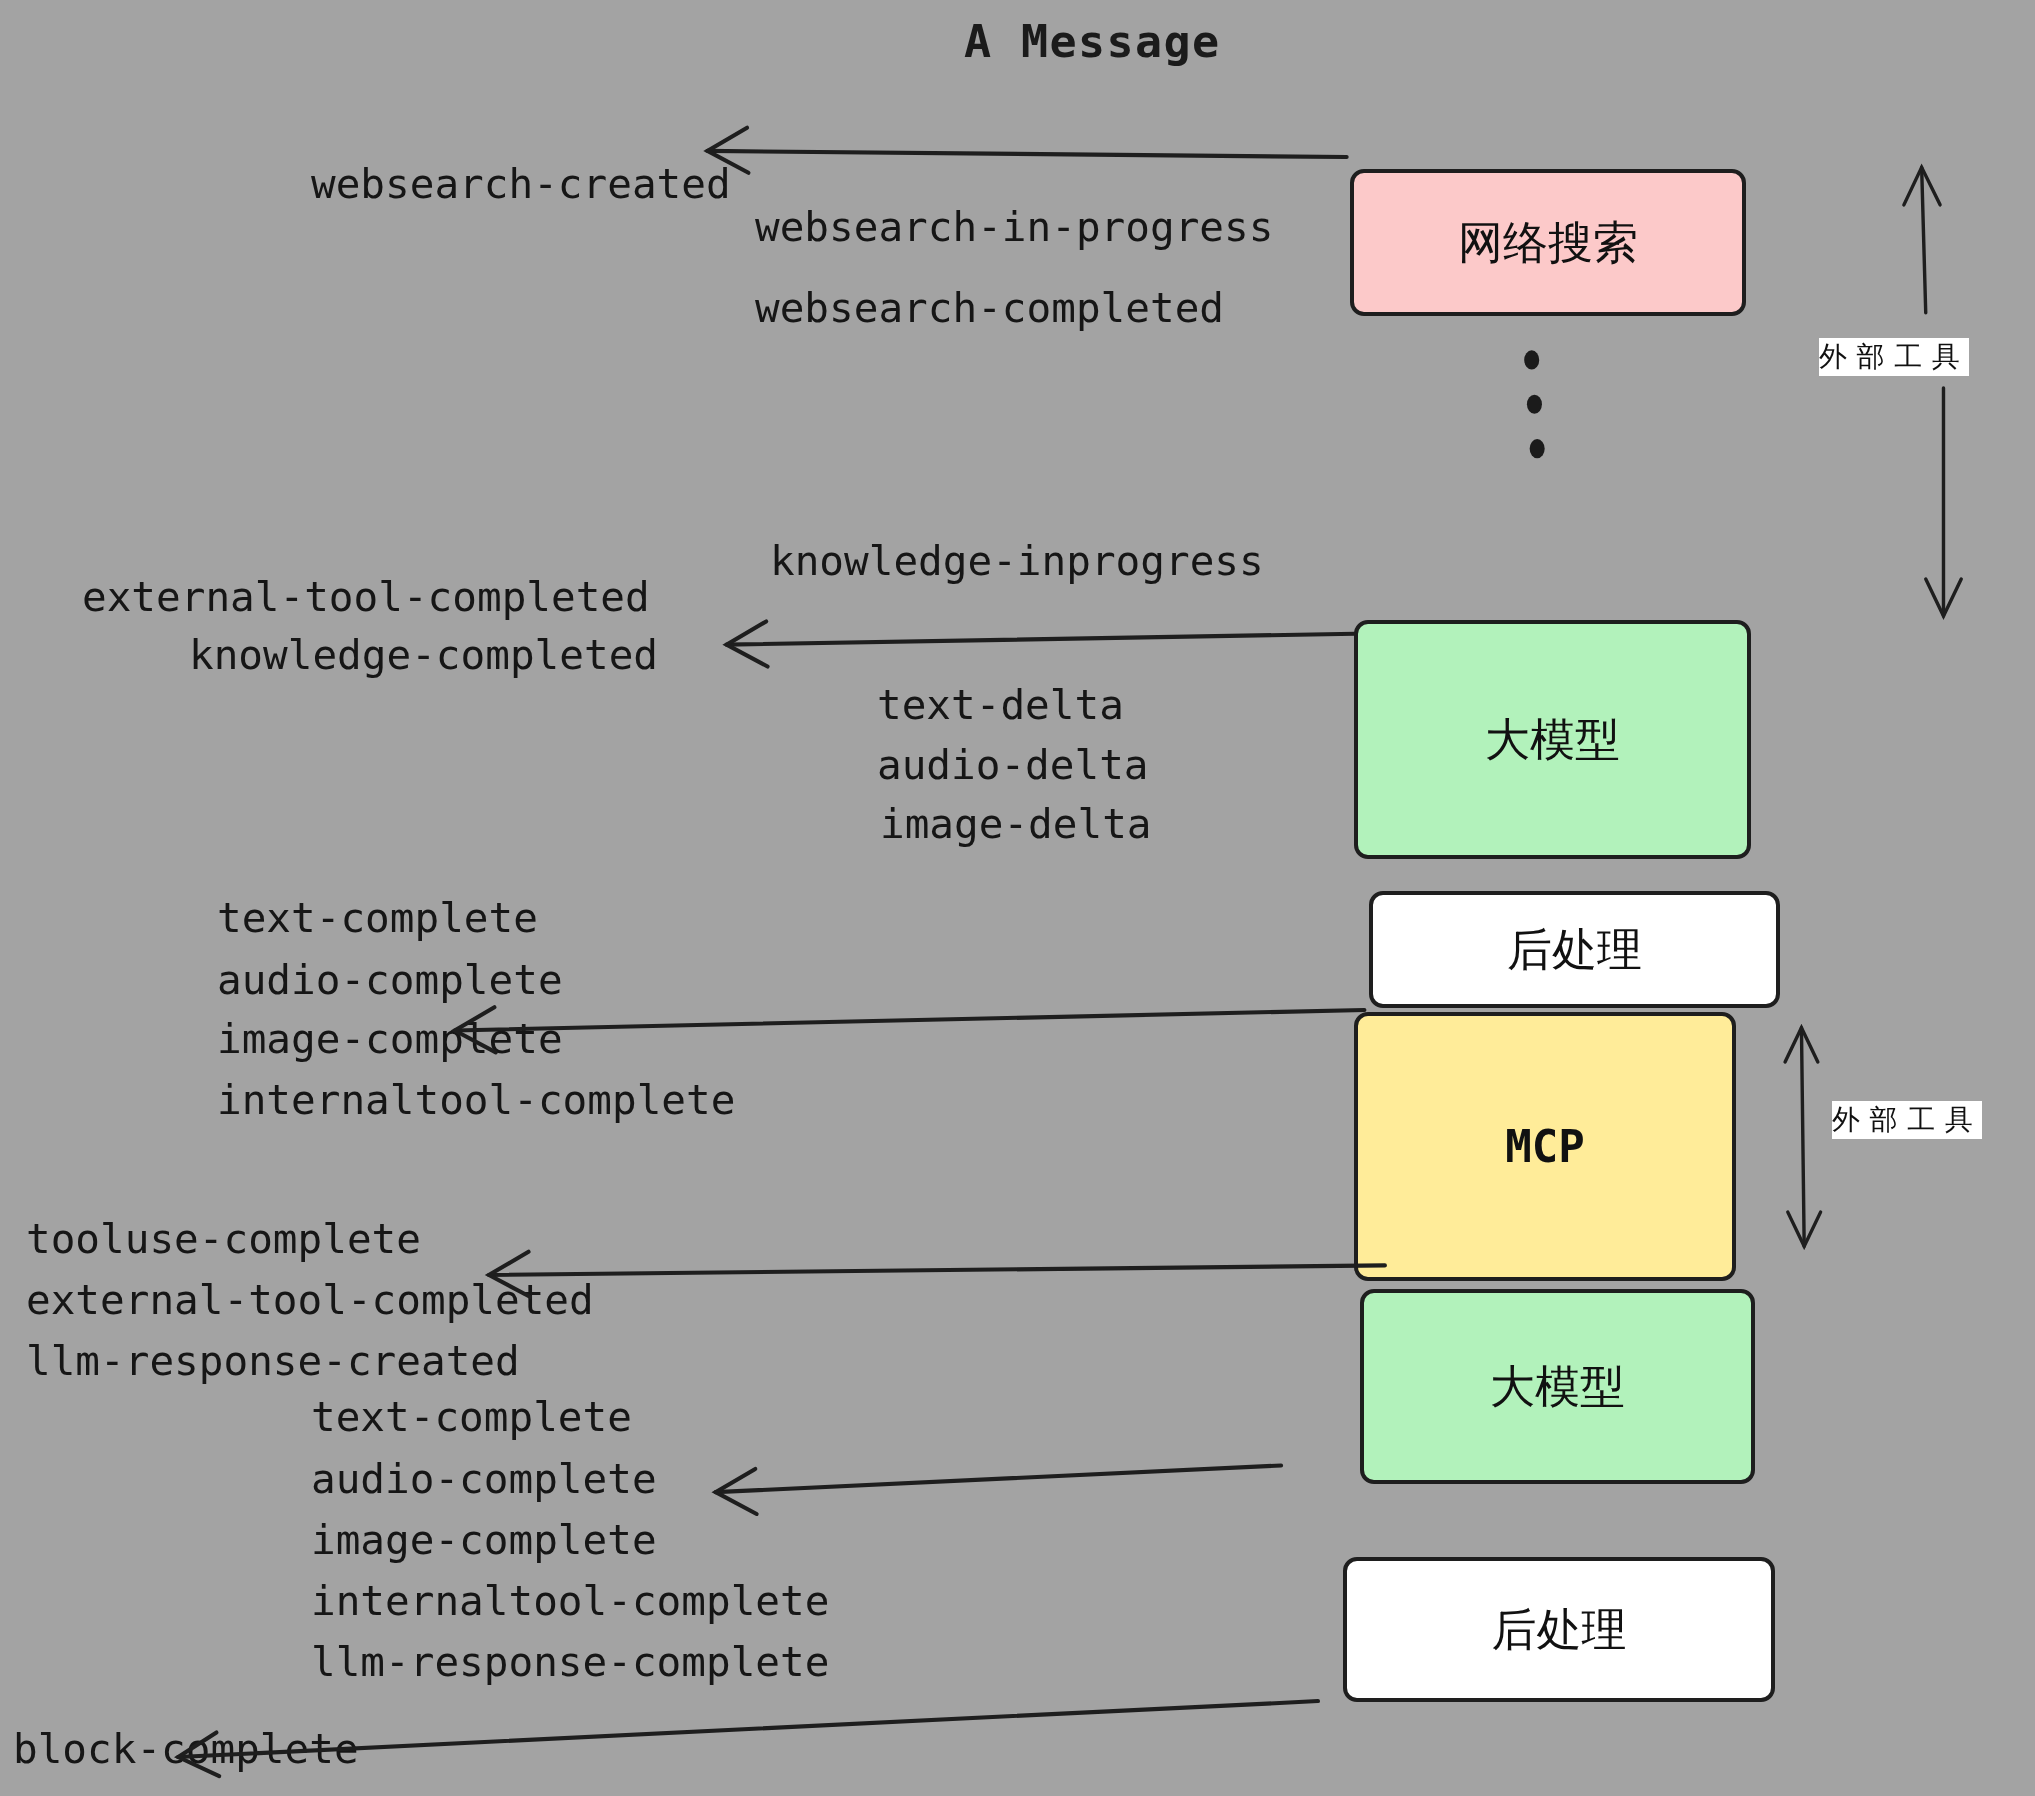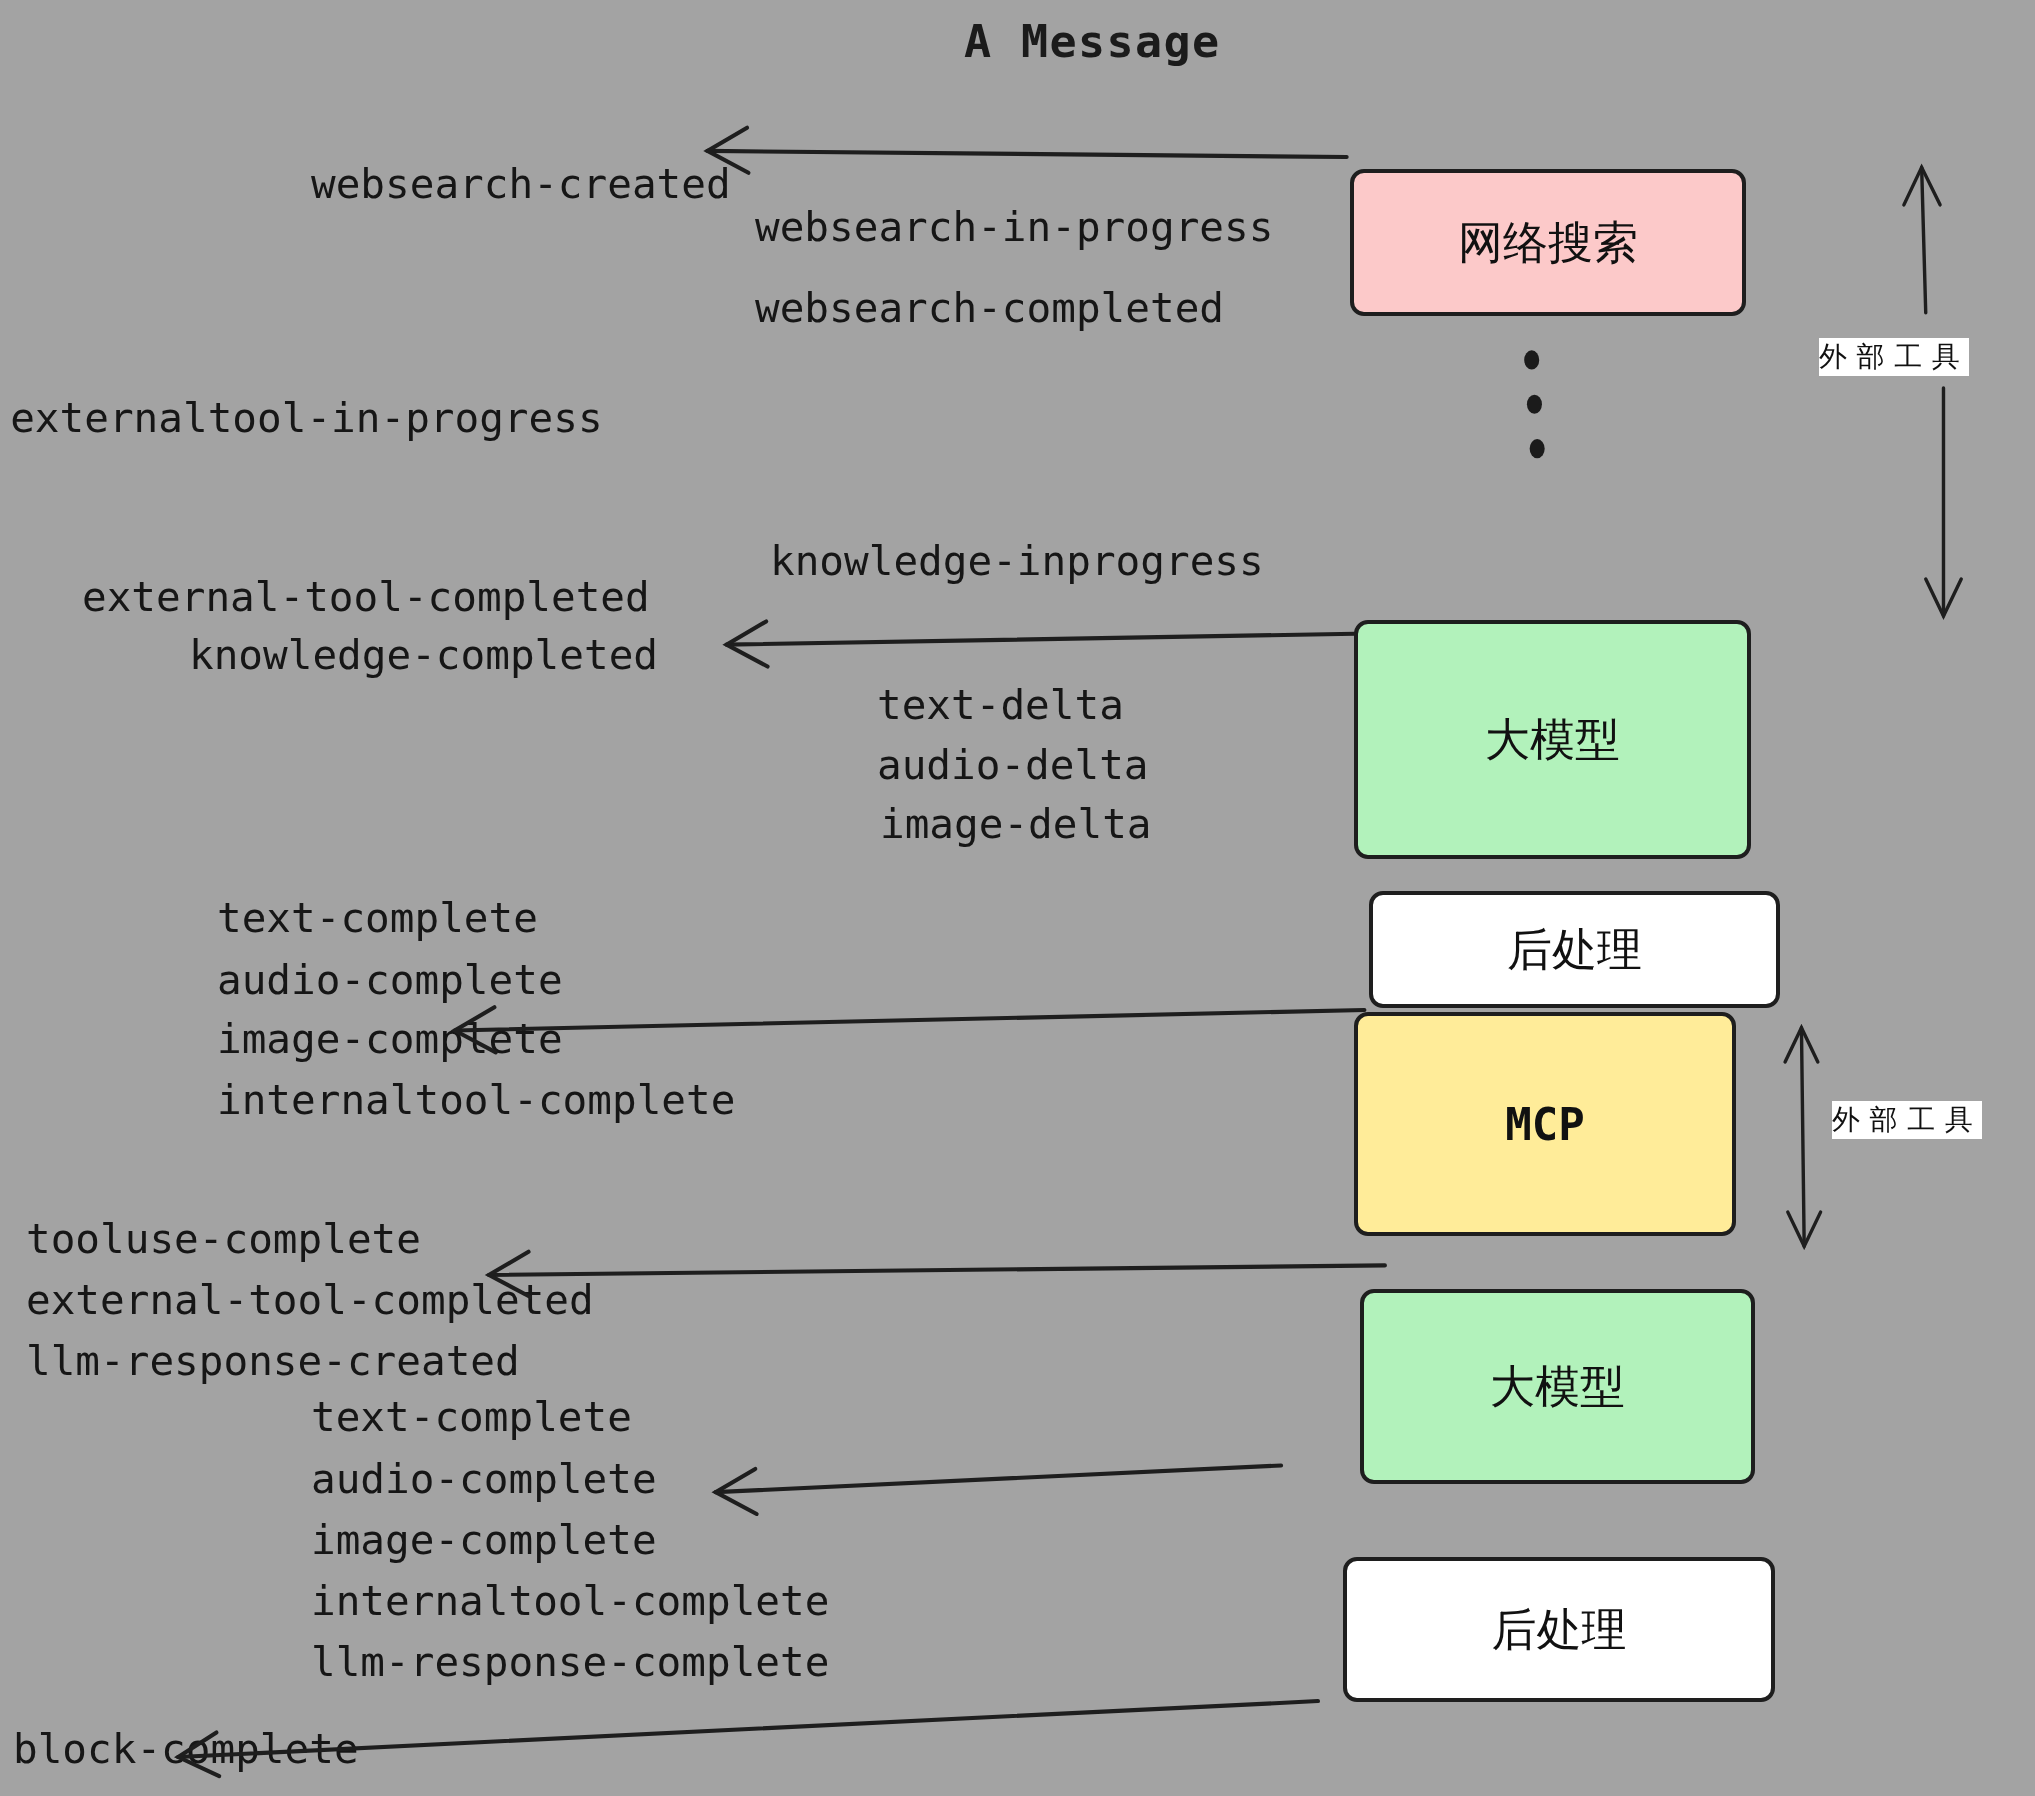--- a/index.html
+++ b/index.html
@@ -78,21 +78,20 @@
 </head>
 <body>
 
 <div id="canvas">
 
   <div class="title" style="left:964px; top:15px;">A Message</div>
 
   <div class="ev" style="left:311px;  top:161px;">websearch-created</div>
   <div class="ev" style="left:755px; top:204px;">websearch-in-progress</div>
   <div class="ev" style="left:755px; top:285px;">websearch-completed</div>
-  <div class="ev" style="left:10.2px;   top:395px;">externaltool-in-progress</div>
   <div class="ev" style="left:770px; top:538px;">knowledge-inprogress</div>
   <div class="ev" style="left:82px;  top:574px;">external-tool-completed</div>
   <div class="ev" style="left:189px;  top:632px;">knowledge-completed</div>
   <div class="ev" style="left:877px; top:682px;">text-delta</div>
   <div class="ev" style="left:877px; top:742px;">audio-delta</div>
   <div class="ev" style="left:880px; top:801px;">image-delta</div>
   <div class="ev" style="left:217px;  top:895px;">text-complete</div>
   <div class="ev" style="left:217px;  top:957px;">audio-complete</div>
   <div class="ev" style="left:217px;  top:1016px;">image-complete</div>
   <div class="ev" style="left:217px;  top:1077px;">internaltool-complete</div>
@@ -112,21 +111,21 @@
 
 
   <div class="box" style="left:1354px; top:620px;  width:397px; height:239px; background:#b2f2bb;">
     <span class="lbl">大模型</span>
   </div>
 
   <div class="box" style="left:1369px; top:891px; width:411px; height:117px; background:#ffffff;">
     <span class="lbl">后处理</span>
   </div>
 
-  <div class="box" style="left:1354px; top:1012px; width:382px; height:224px; background:#ffec99;">
+  <div class="box" style="left:1354px; top:1012px; width:382px; height:269px; background:#ffec99;">
     <span class="lbl mono">MCP</span>
   </div>
 
   <div class="box" style="left:1360px; top:1289px; width:395px; height:195px; background:#b2f2bb;">
     <span class="lbl">大模型</span>
   </div>
 
   <div class="box" style="left:1343px; top:1557px; width:432px; height:145px; background:#ffffff;">
     <span class="lbl">后处理</span>
   </div>

